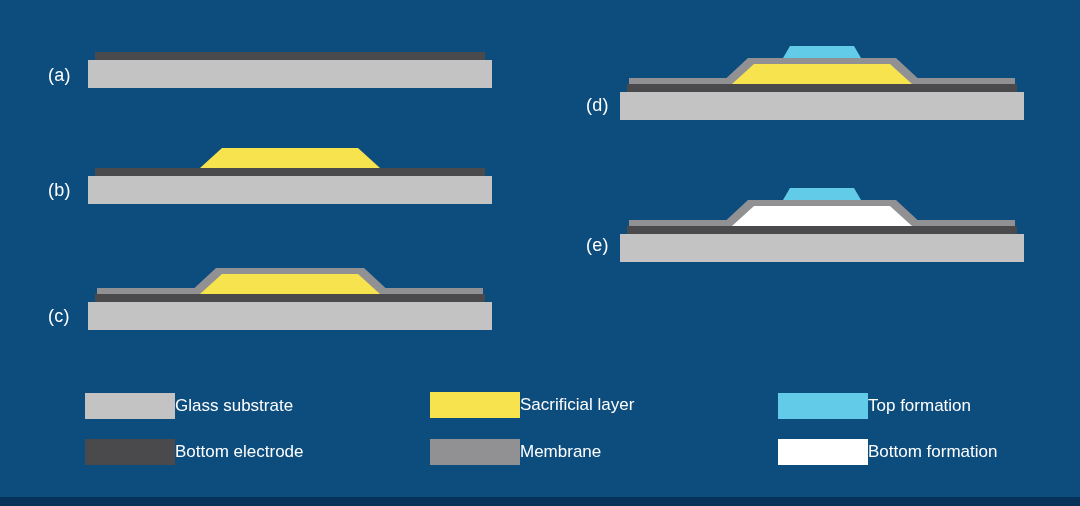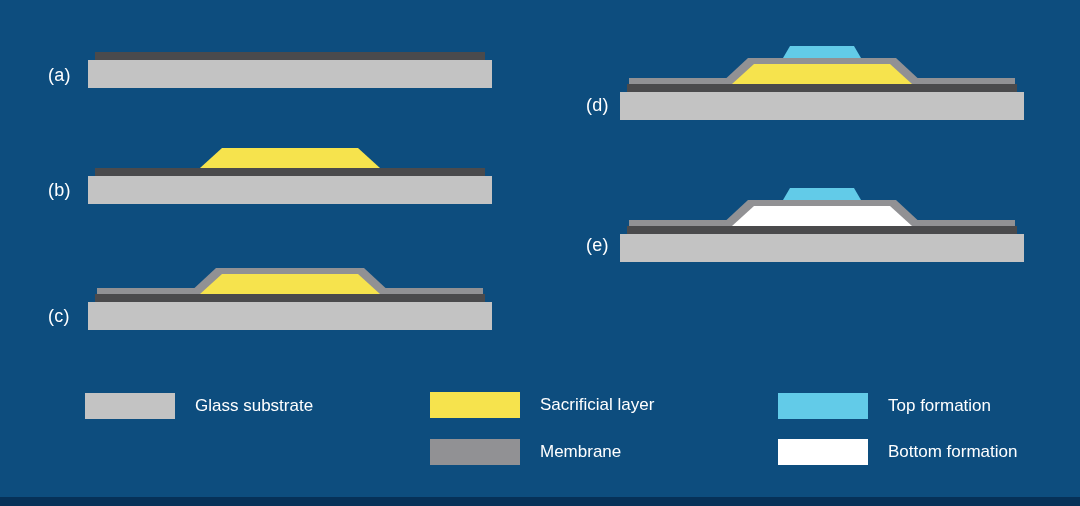--- a/index.html
+++ b/index.html
@@ -24,21 +24,21 @@
     position: absolute;
     font-size: 18px;
     line-height: 24px;
     color: #ffffff;
     letter-spacing: 0.3px;
   }
   .legend-item {
     position: absolute;
     display: flex;
     align-items: center;
-    gap: 20px;
+    gap: 0;
   }
   .legend-swatch {
     width: 90px;
     height: 26px;
     flex: 0 0 auto;
   }
   .legend-label {
     font-size: 17px;
     line-height: 22px;
     color: #ffffff;
@@ -96,20 +96,24 @@
     <rect x="9" y="32" width="386" height="6" fill="#919194"></rect>
     <polygon points="100,38 128,12 276,12 304,38" fill="#919194"></polygon>
     <polygon points="112,38 134,18 270,18 292,38" fill="#ffffff"></polygon>
     <polygon points="163,12 170,0 234,0 241,12" fill="#62cbe8"></polygon>
   </svg>
 
   <div class="legend-item" style="left:85px; top:393px">
     <div class="legend-swatch" style="background-color: rgb(195, 195, 195);"></div>
     <div class="legend-label">Glass substrate</div>
   </div>
+  <div class="legend-item" style="left:85px; top:439px">
+    <div class="legend-swatch" style="background-color: rgb(74, 74, 76);"></div>
+    <div class="legend-label">Bottom electrode</div>
+  </div>
   <div class="legend-item" style="left:430px; top:392px">
     <div class="legend-swatch" style="background-color: rgb(246, 227, 77);"></div>
     <div class="legend-label">Sacrificial layer</div>
   </div>
   <div class="legend-item" style="left:430px; top:439px">
     <div class="legend-swatch" style="background-color: rgb(145, 145, 148);"></div>
     <div class="legend-label">Membrane</div>
   </div>
   <div class="legend-item" style="left:778px; top:393px">
     <div class="legend-swatch" style="background-color: rgb(98, 203, 232);"></div>

